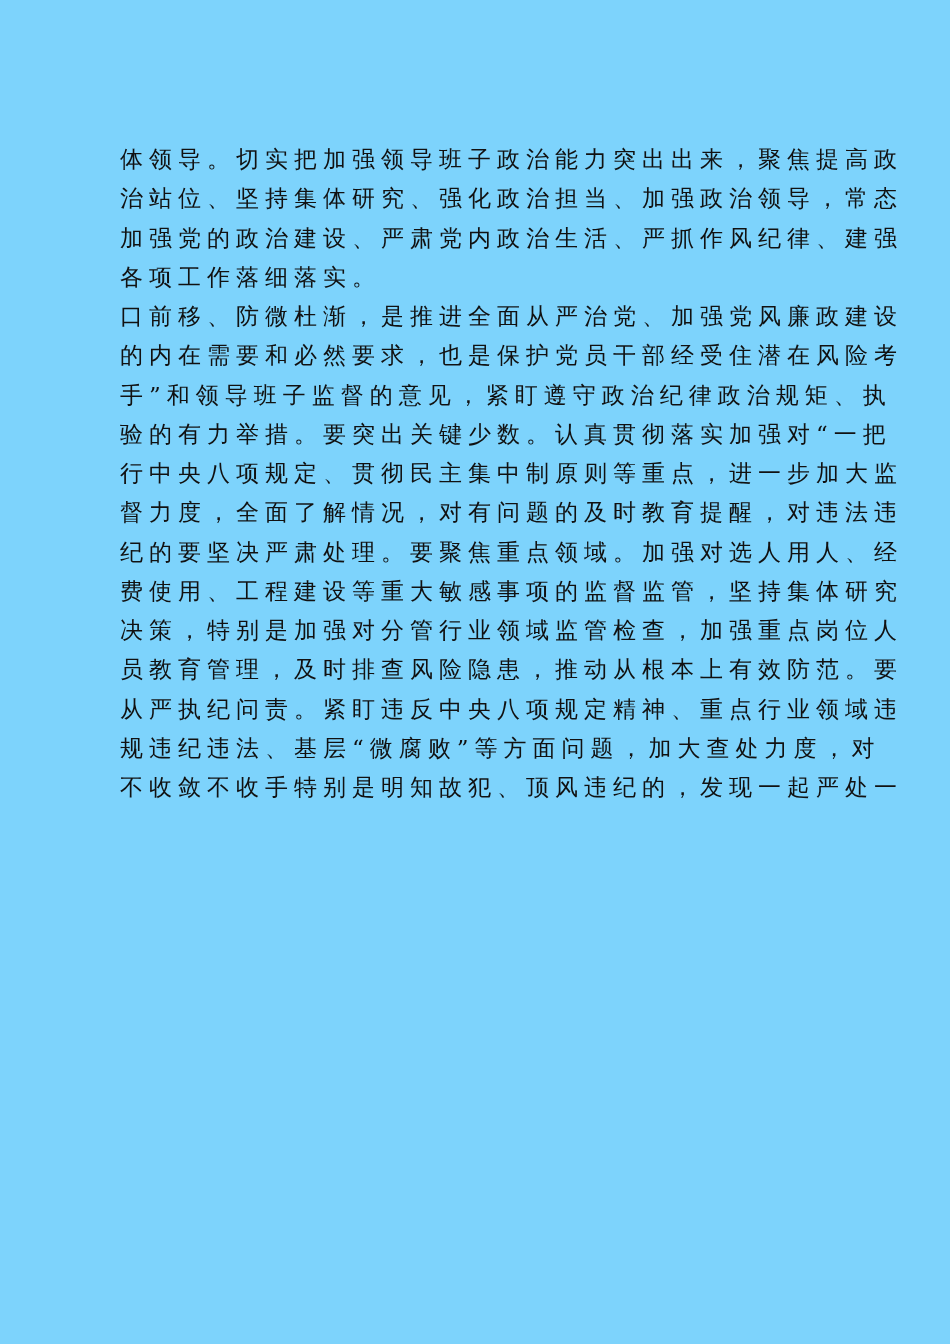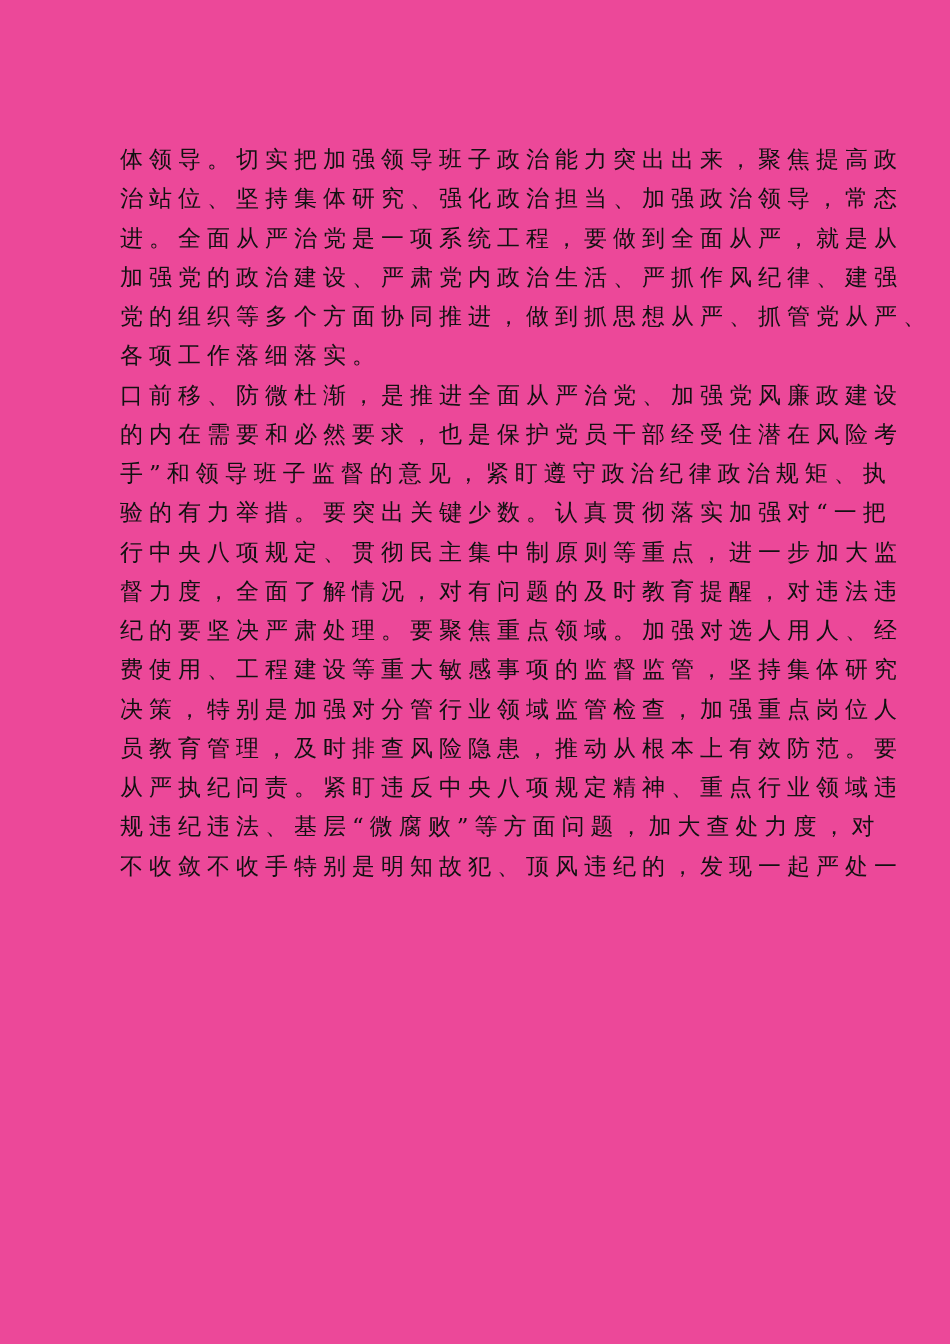--- a/index.html
+++ b/index.html
@@ -12,21 +12,21 @@
       height: 1344px;
       position: relative;
       overflow: hidden;
     }
     .page {
       position: absolute;
       left: 0;
       top: 0;
       width: 950px;
       height: 1344px;
-      background: #ec4899;
+      background: #7dd3fc;
     }
     .content {
       position: absolute;
       left: 120px;
       top: 140px;
       width: 700px;
     }
     .line {
       display: block;
       height: 39.25px;
@@ -43,23 +43,21 @@
   </style>
 </head>
 <body>
 
 <div class="page">
   <div class="content">
 
     <div class="paragraph">
       <span class="line">体领导。切实把加强领导班子政治能力突出出来，聚焦提高政</span>
       <span class="line">治站位、坚持集体研究、强化政治担当、加强政治领导，常态</span>
-      <span class="line">进。全面从严治党是一项系统工程，要做到全面从严，就是从</span>
       <span class="line">加强党的政治建设、严肃党内政治生活、严抓作风纪律、建强</span>
-      <span class="line">党的组织等多个方面协同推进，做到抓思想从严、抓管党从严、</span>
       <span class="line">各项工作落细落实。</span>
     </div>
 
     <div class="paragraph">
       <span class="line">口前移、防微杜渐，是推进全面从严治党、加强党风廉政建设</span>
       <span class="line">的内在需要和必然要求，也是保护党员干部经受住潜在风险考</span>
       <span class="line">手”和领导班子监督的意见，紧盯遵守政治纪律政治规矩、执</span>
       <span class="line">验的有力举措。要突出关键少数。认真贯彻落实加强对“一把</span>
       <span class="line">行中央八项规定、贯彻民主集中制原则等重点，进一步加大监</span>
       <span class="line">督力度，全面了解情况，对有问题的及时教育提醒，对违法违</span>

